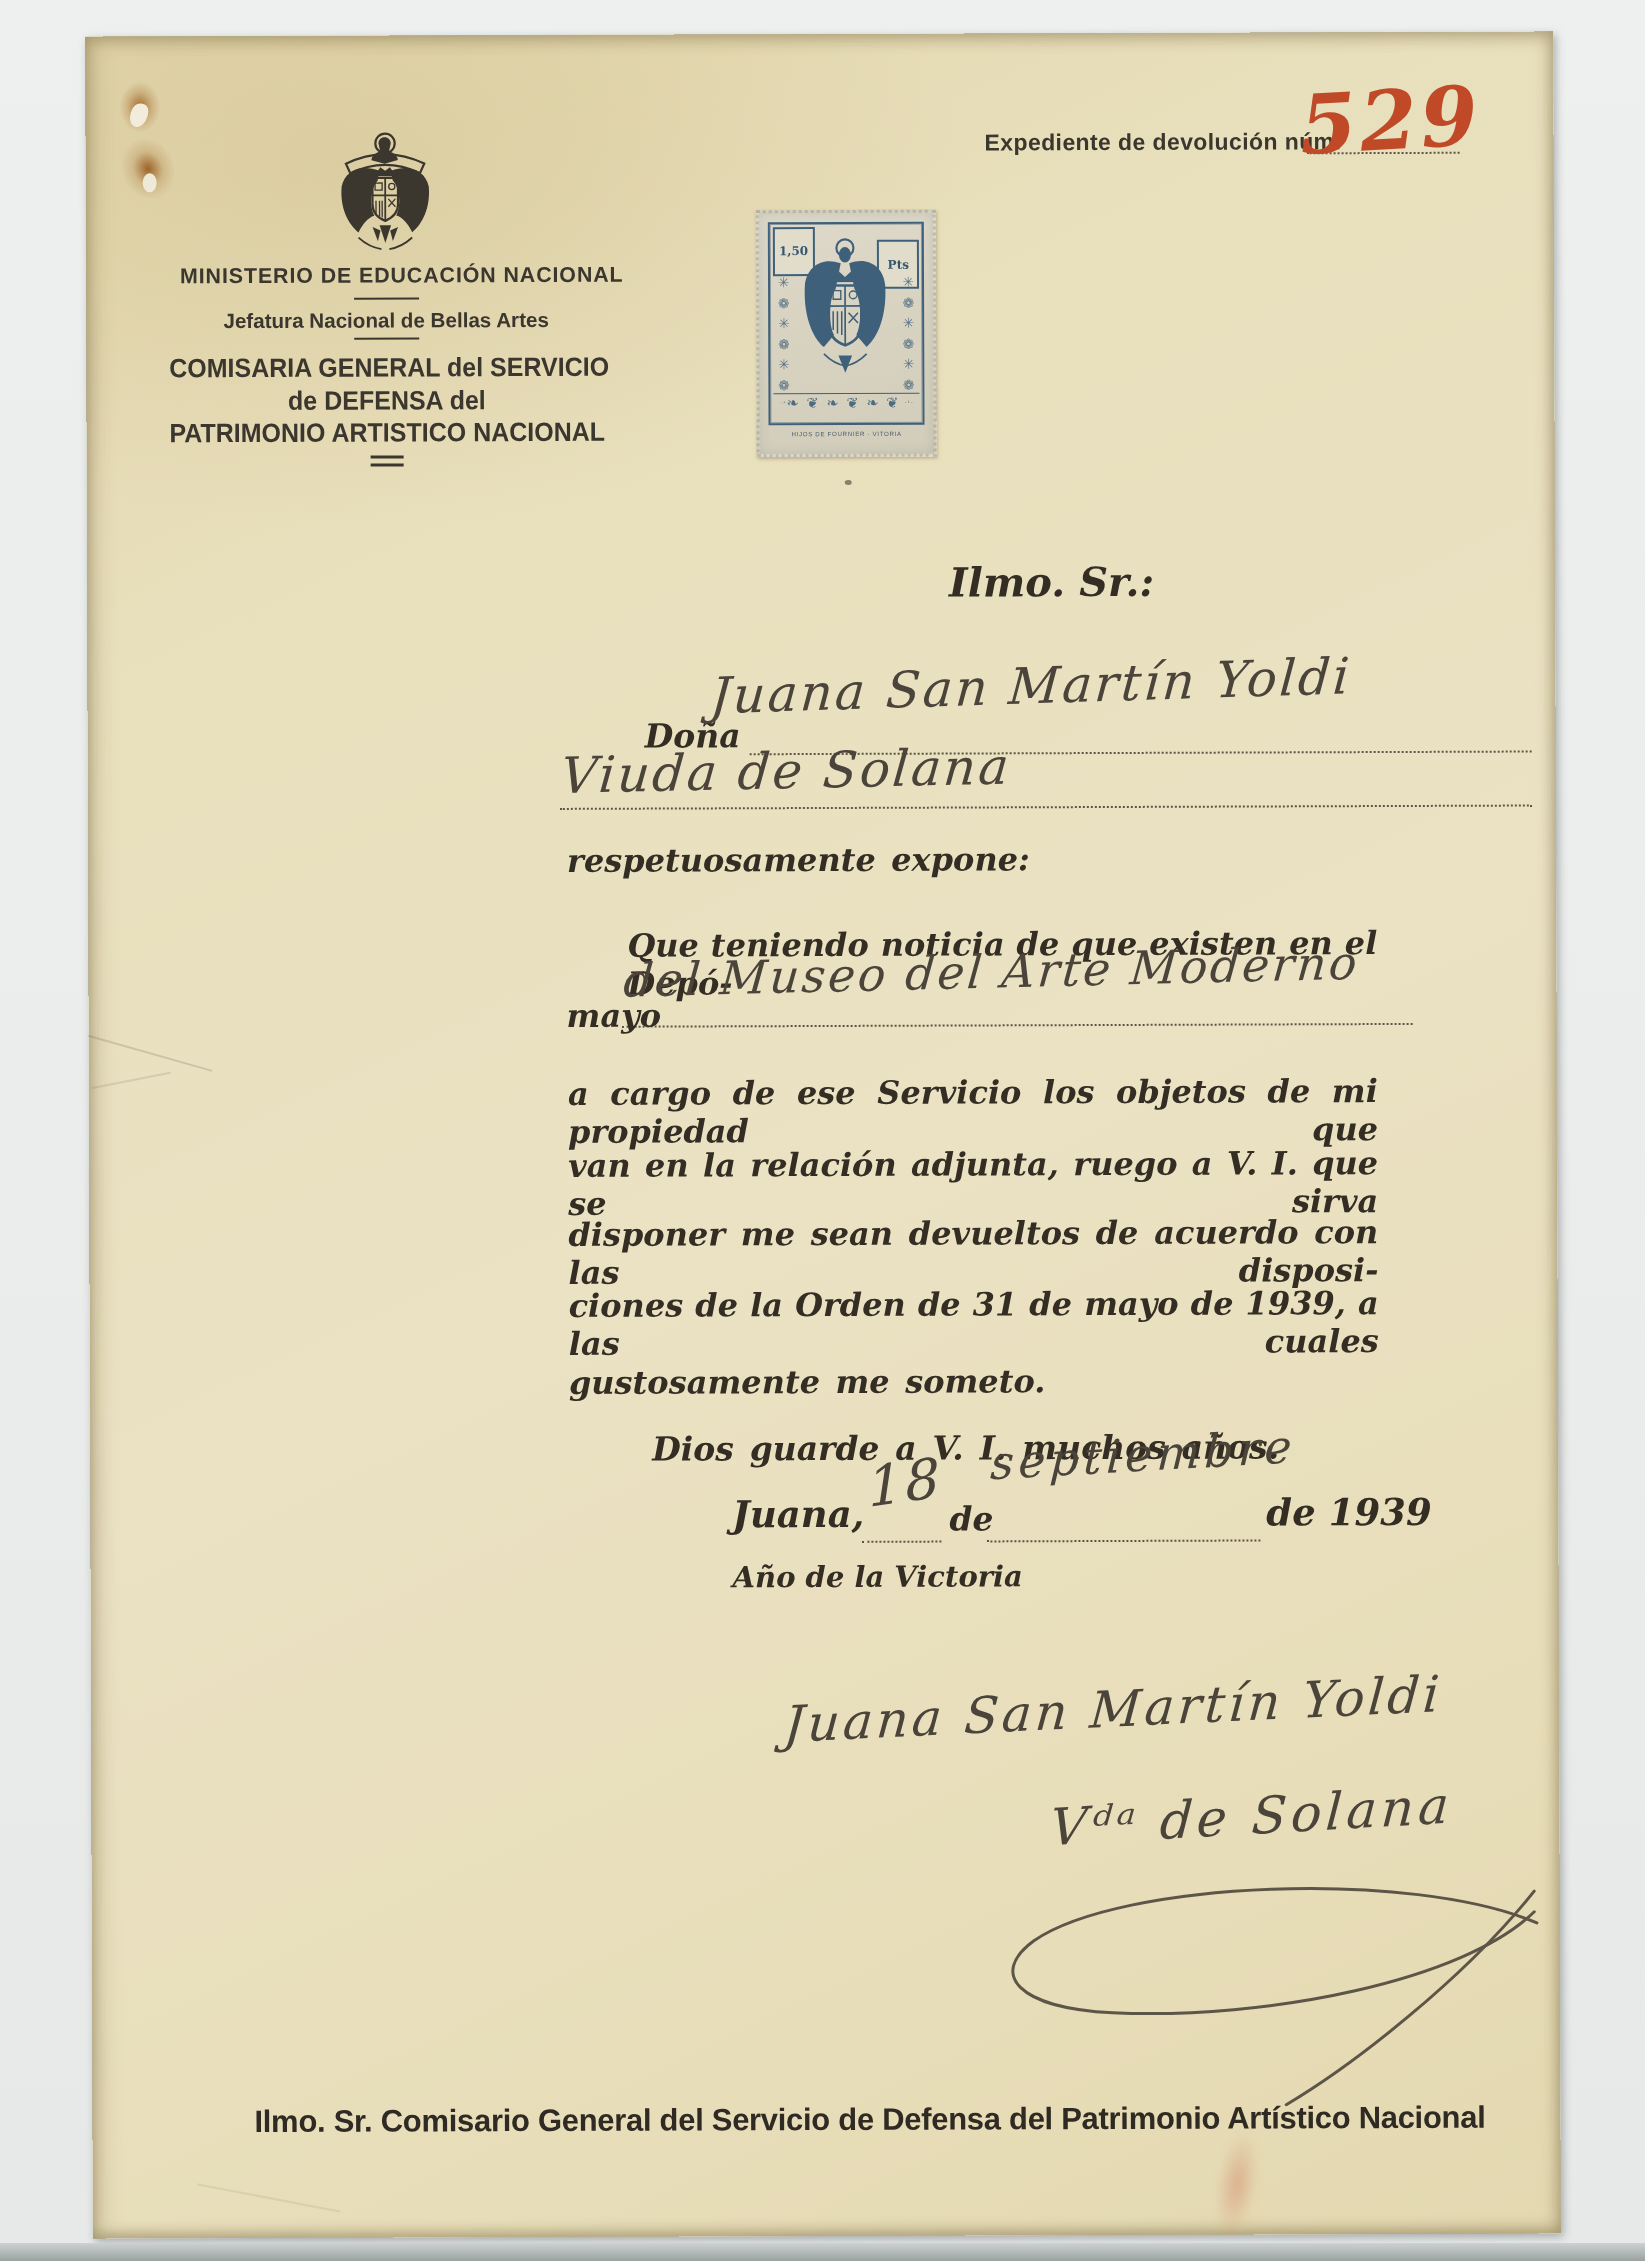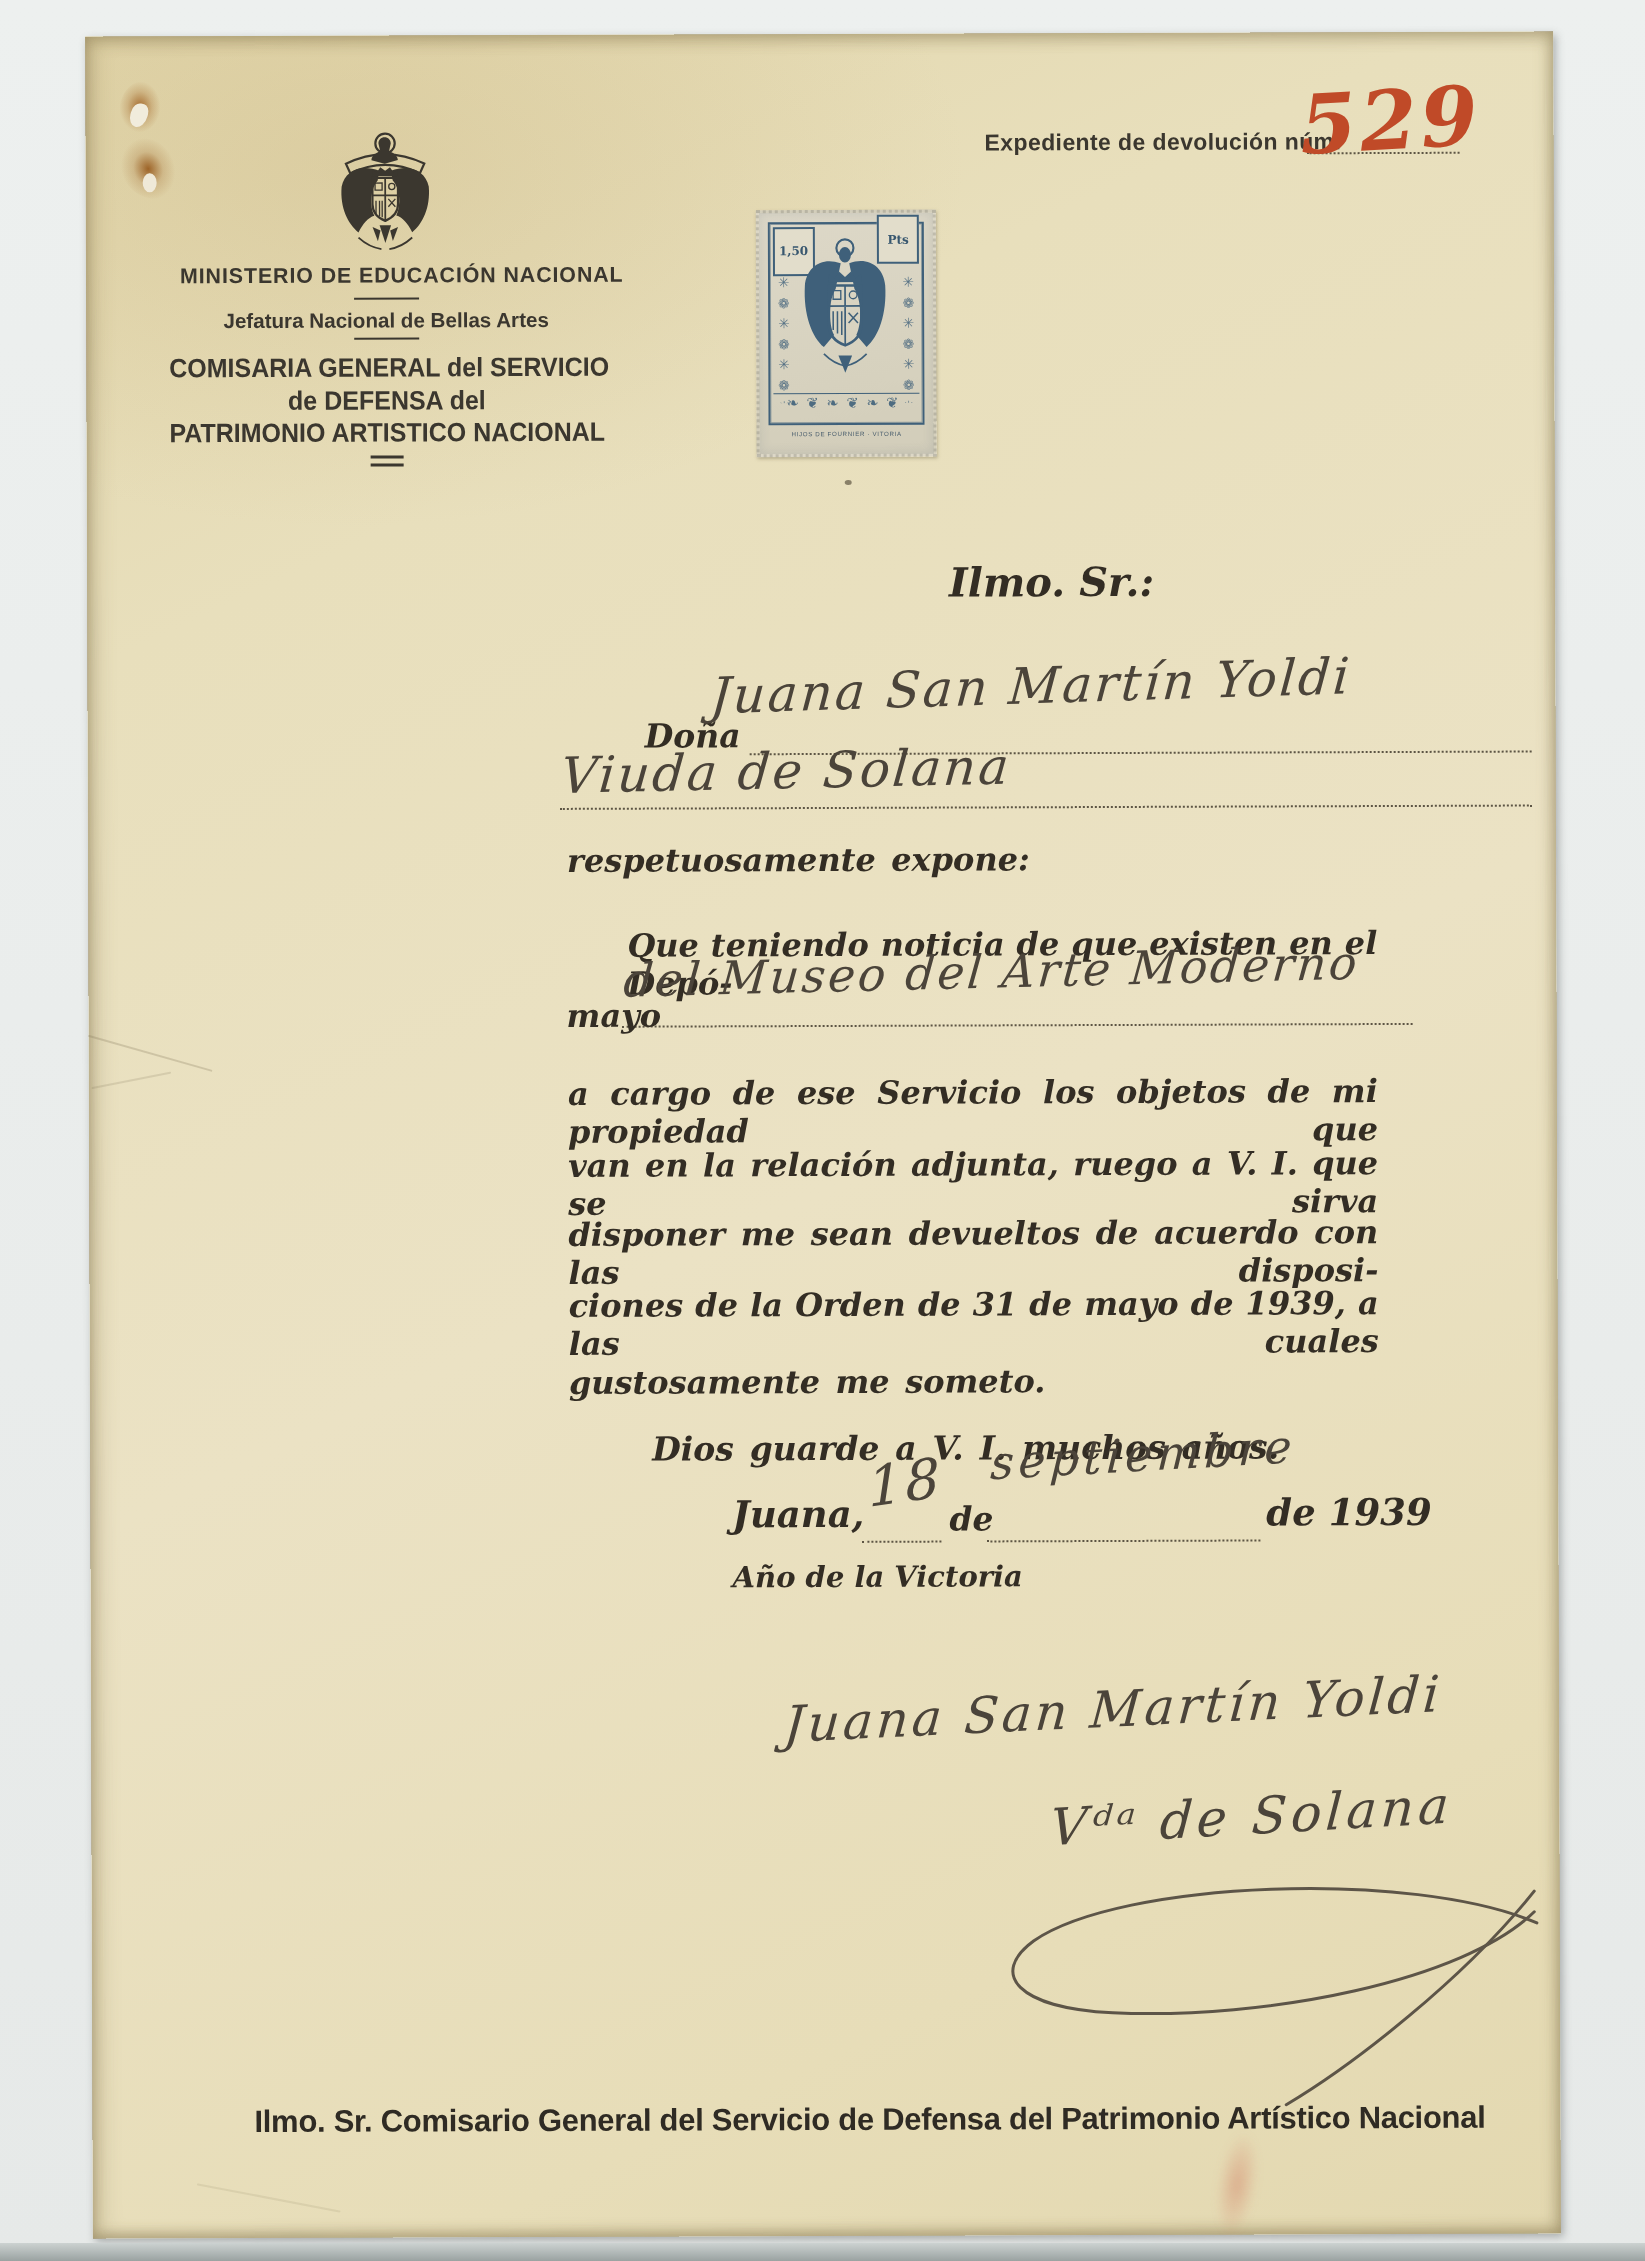--- a/index.html
+++ b/index.html
@@ -113,21 +113,21 @@
   <div class="rule" style="left:268px;top:302px;width:65px;height:1.7px;"></div>
   <div class="abs lh sansmed" style="left:69px;top:317px;width:463px;font-size:26.6px;font-weight:700;transform:scaleX(.94);">COMISARIA  GENERAL  del  SERVICIO</div>
   <div class="abs lh sansmed" style="left:69px;top:350px;width:463px;font-size:26.6px;font-weight:700;transform:scaleX(.94);">de  DEFENSA  del</div>
   <div class="abs lh sansmed" style="left:69px;top:382px;width:463px;font-size:26.6px;font-weight:700;transform:scaleX(.94);">PATRIMONIO  ARTISTICO  NACIONAL</div>
   <div class="rule" style="left:284px;top:420px;width:33px;height:3.4px;"></div>
   <div class="rule" style="left:284px;top:428px;width:33px;height:3.4px;"></div>
 
   <div class="stamp">
     <div class="stamp-frame"></div>
     <div class="stamp-corner" style="left:13.7px;top:13.7px;">1,50</div>
-    <div class="stamp-corner" style="right:13.7px;top:2px;">Pts</div>
+    <div class="stamp-corner" style="right:13.7px;top:27px;">Pts</div>
     <div class="stamp-orn" style="left:13.7px;"></div>
     <div class="stamp-orn" style="right:13.7px;"></div>
     <svg style="position:absolute;left:39px;top:20.6px;" width="94" height="163" viewBox="0 0 110 190">
       <g stroke="#3f607a" fill="none" stroke-width="2.5">
         <circle cx="55" cy="16" r="10"></circle>
       </g>
       <g fill="#3f607a">
         <ellipse cx="55" cy="24" rx="7" ry="9"></ellipse>
         <path d="M50,34 C28,26 10,38 8,60 C6,94 16,120 30,132 L42,118 C35,104 36,76 44,64 Z"></path>
         <path d="M60,34 C82,26 100,38 102,60 C104,94 94,120 80,132 L68,118 C75,104 74,76 66,64 Z"></path>

